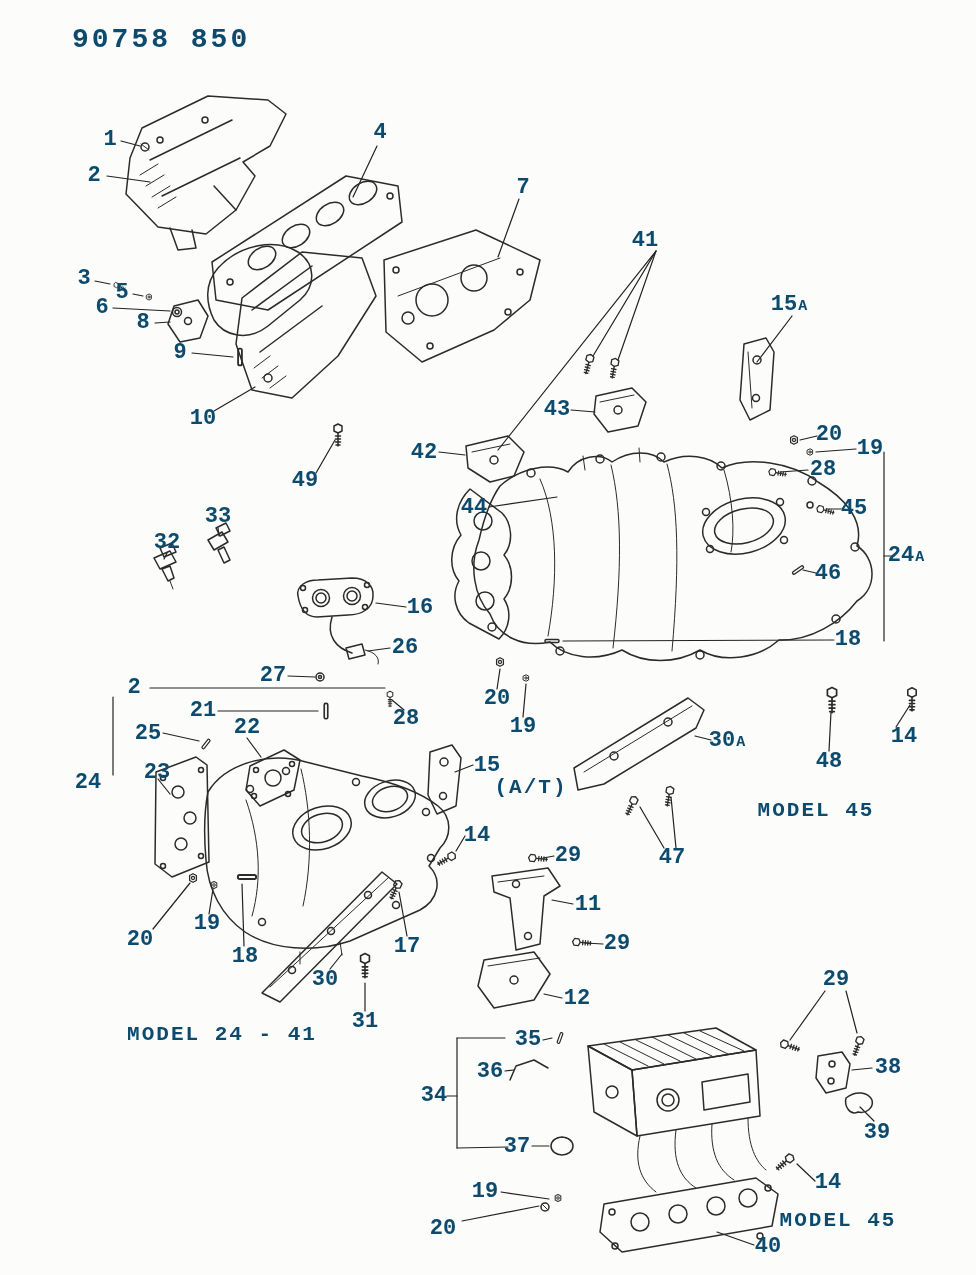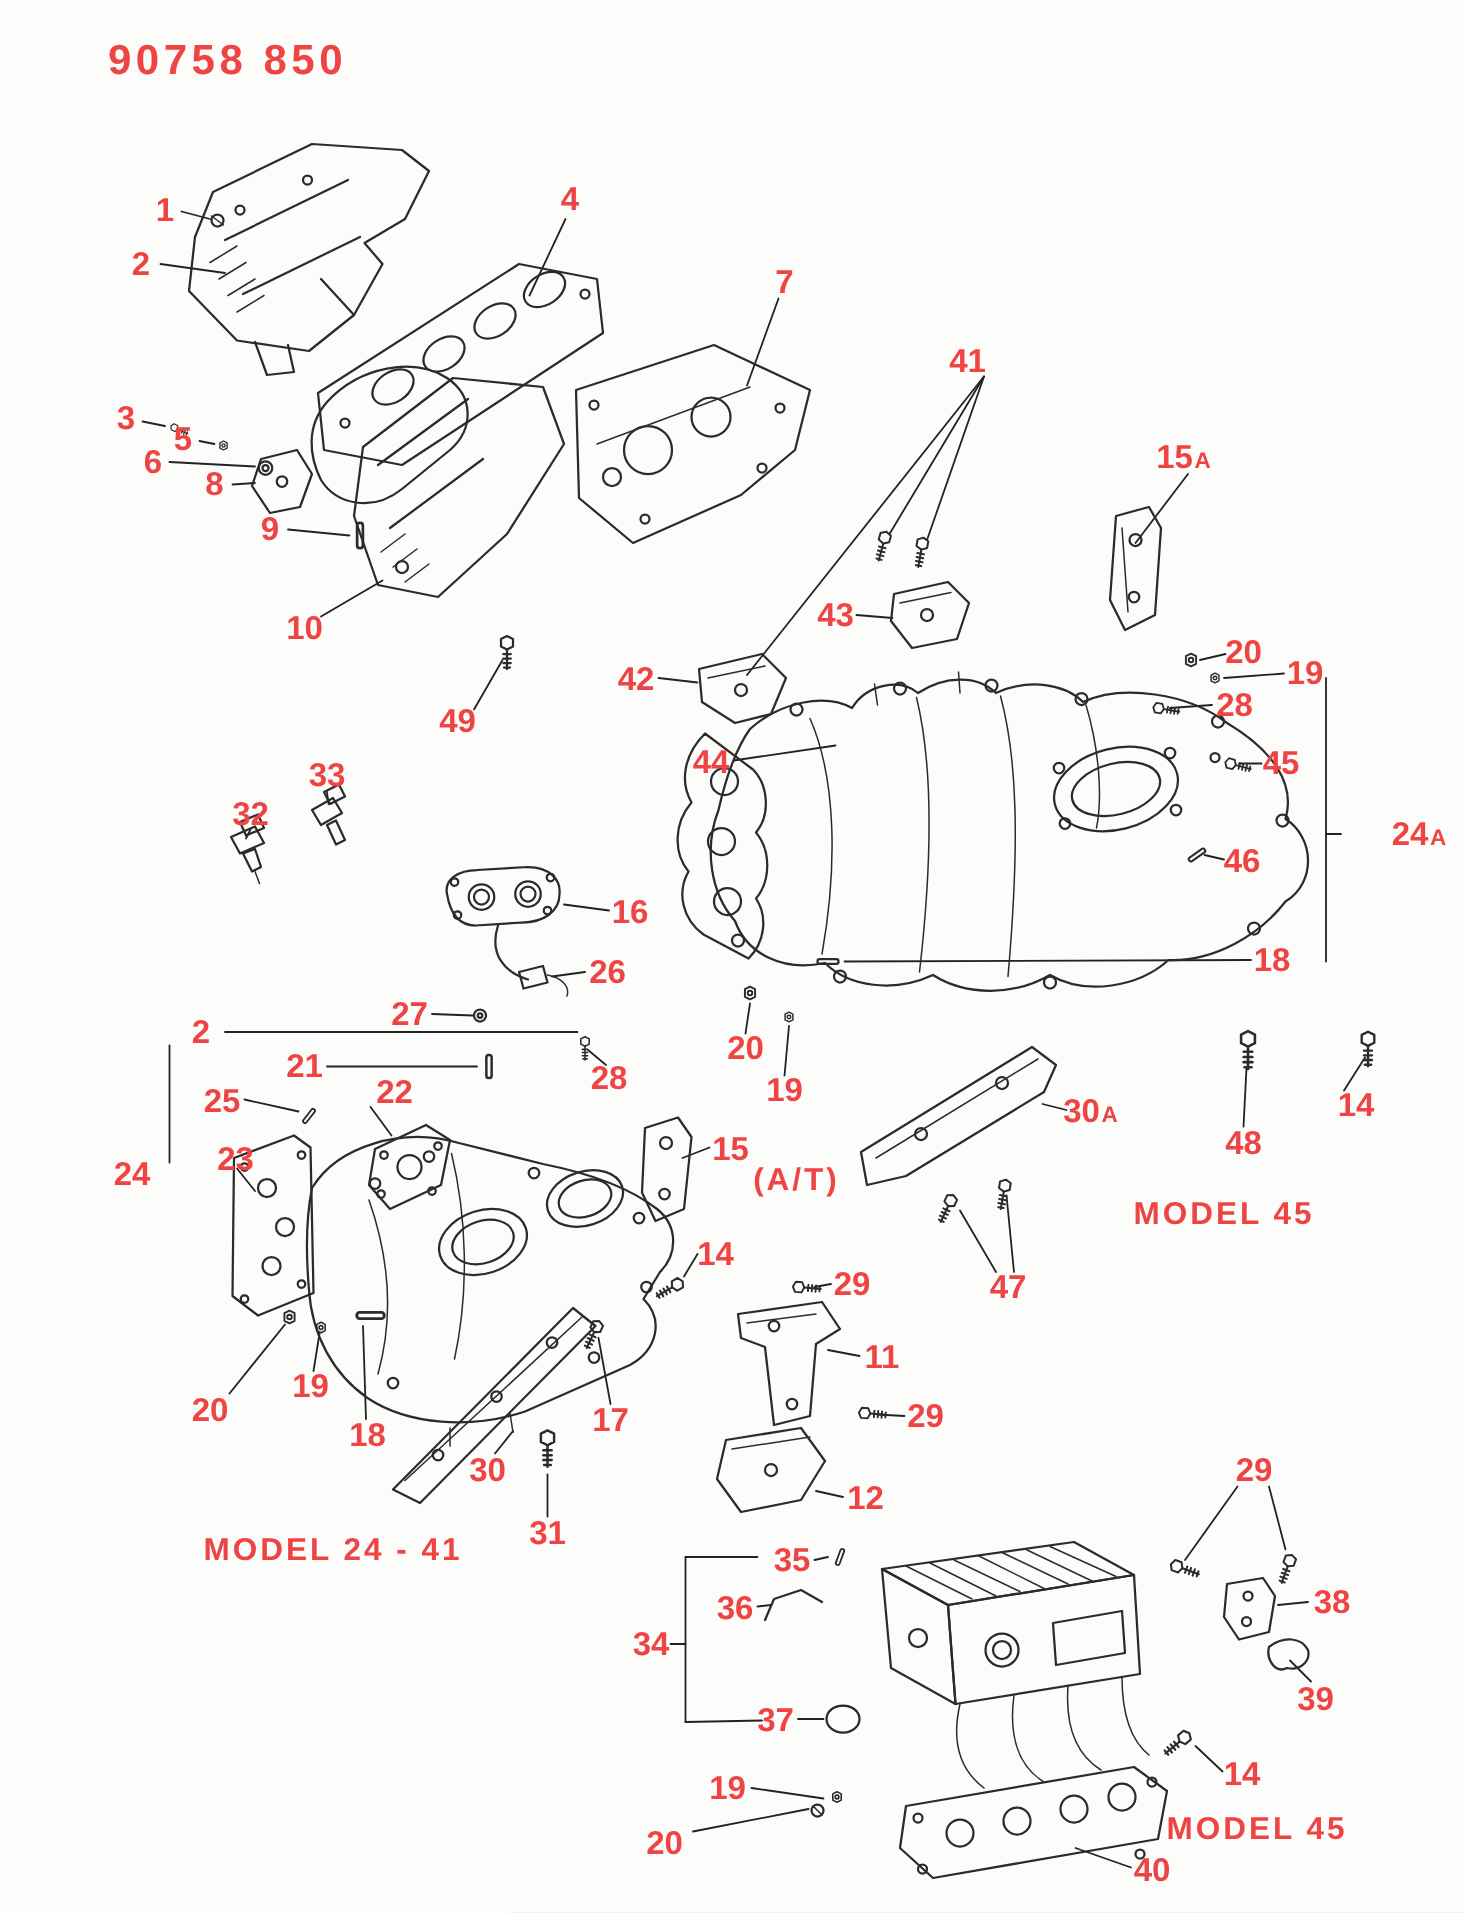--- a/index.html
+++ b/index.html
@@ -1,18 +1,18 @@
 <!DOCTYPE html>
 <html><head>
 <meta charset="utf-8">
 <style>
   html,body{margin:0;padding:0}
   body{background:#d8d8d4}
   .page{position:relative;width:976px;height:1275px;margin:0 auto;background:#fcfcfa;overflow:hidden;
-        font-family:Liberation Sans, sans-serif;color:#ef4444}
+        font-family:Liberation Mono, monospace;color:#0c4a6e}
   .doc-number{position:absolute;left:72px;top:24px;font-size:28px;font-weight:bold;letter-spacing:3px}
   svg.drawing{position:absolute;left:0;top:0}
   .p{fill:none;stroke:#2b2b2b;stroke-width:1.5;stroke-linejoin:round;stroke-linecap:round}
   .pt{fill:none;stroke:#2b2b2b;stroke-width:1;stroke-linecap:round}
   .ld{stroke:#222;stroke-width:1.2;stroke-linecap:round}
   .callout{position:absolute;transform:translate(-50%,-50%);font-weight:bold;font-size:22px;white-space:nowrap;line-height:1}
   .callout .suffix{font-size:15px;font-weight:bold;margin-left:1px}
   .caption{position:absolute;transform:translate(-50%,-50%);font-size:21px;font-weight:bold;letter-spacing:2px;white-space:nowrap}
 </style>
 </head>
@@ -389,32 +389,32 @@
       <div class="callout" style="left: 557px; top: 410px;"><span>43</span></div>
       <div class="callout" style="left: 829px; top: 435px;"><span>20</span></div>
       <div class="callout" style="left: 870px; top: 449px;"><span>19</span></div>
       <div class="callout" style="left: 424px; top: 453px;"><span>42</span></div>
       <div class="callout" style="left: 823px; top: 470px;"><span>28</span></div>
       <div class="callout" style="left: 305px; top: 481px;"><span>49</span></div>
       <div class="callout" style="left: 474px; top: 508px;"><span>44</span></div>
       <div class="callout" style="left: 854px; top: 509px;"><span>45</span></div>
       <div class="callout" style="left: 218px; top: 517px;"><span>33</span></div>
       <div class="callout" style="left: 167px; top: 543px;"><span>32</span></div>
-      <div class="callout" style="left: 906px; top: 556px; margin-left: 40px;"><span>24</span><span class="suffix">A</span></div>
+      <div class="callout" style="left: 906px; top: 556px;"><span>24</span><span class="suffix">A</span></div>
       <div class="callout" style="left: 828px; top: 574px;"><span>46</span></div>
       <div class="callout" style="left: 420px; top: 608px;"><span>16</span></div>
       <div class="callout" style="left: 405px; top: 648px;"><span>26</span></div>
       <div class="callout" style="left: 848px; top: 640px;"><span>18</span></div>
       <div class="callout" style="left: 273px; top: 676px;"><span>27</span></div>
       <div class="callout" style="left: 134px; top: 688px;"><span>2</span></div>
       <div class="callout" style="left: 497px; top: 699px;"><span>20</span></div>
       <div class="callout" style="left: 203px; top: 711px;"><span>21</span></div>
       <div class="callout" style="left: 406px; top: 719px;"><span>28</span></div>
       <div class="callout" style="left: 523px; top: 727px;"><span>19</span></div>
-      <div class="callout" style="left: 263px; top: 728px; text-align: center;"><span>22</span></div>
+      <div class="callout" style="left: 247px; top: 728px; text-align: center;"><span>22</span></div>
       <div class="callout" style="left: 148px; top: 734px;"><span>25</span></div>
       <div class="callout" style="left: 727px; top: 741px; text-align: right;"><span>30</span><span class="suffix">A</span></div>
       <div class="callout" style="left: 904px; top: 737px;"><span>14</span></div>
       <div class="callout" style="left: 829px; top: 762px;"><span>48</span></div>
       <div class="callout" style="left: 157px; top: 773px;"><span>23</span></div>
       <div class="callout" style="left: 487px; top: 766px;"><span>15</span></div>
       <div class="callout" style="left: 88px; top: 783px;"><span>24</span></div>
       <div class="callout" style="left: 477px; top: 836px;"><span>14</span></div>
       <div class="callout" style="left: 568px; top: 856px;"><span>29</span></div>
       <div class="callout" style="left: 672px; top: 858px;"><span>47</span></div>

